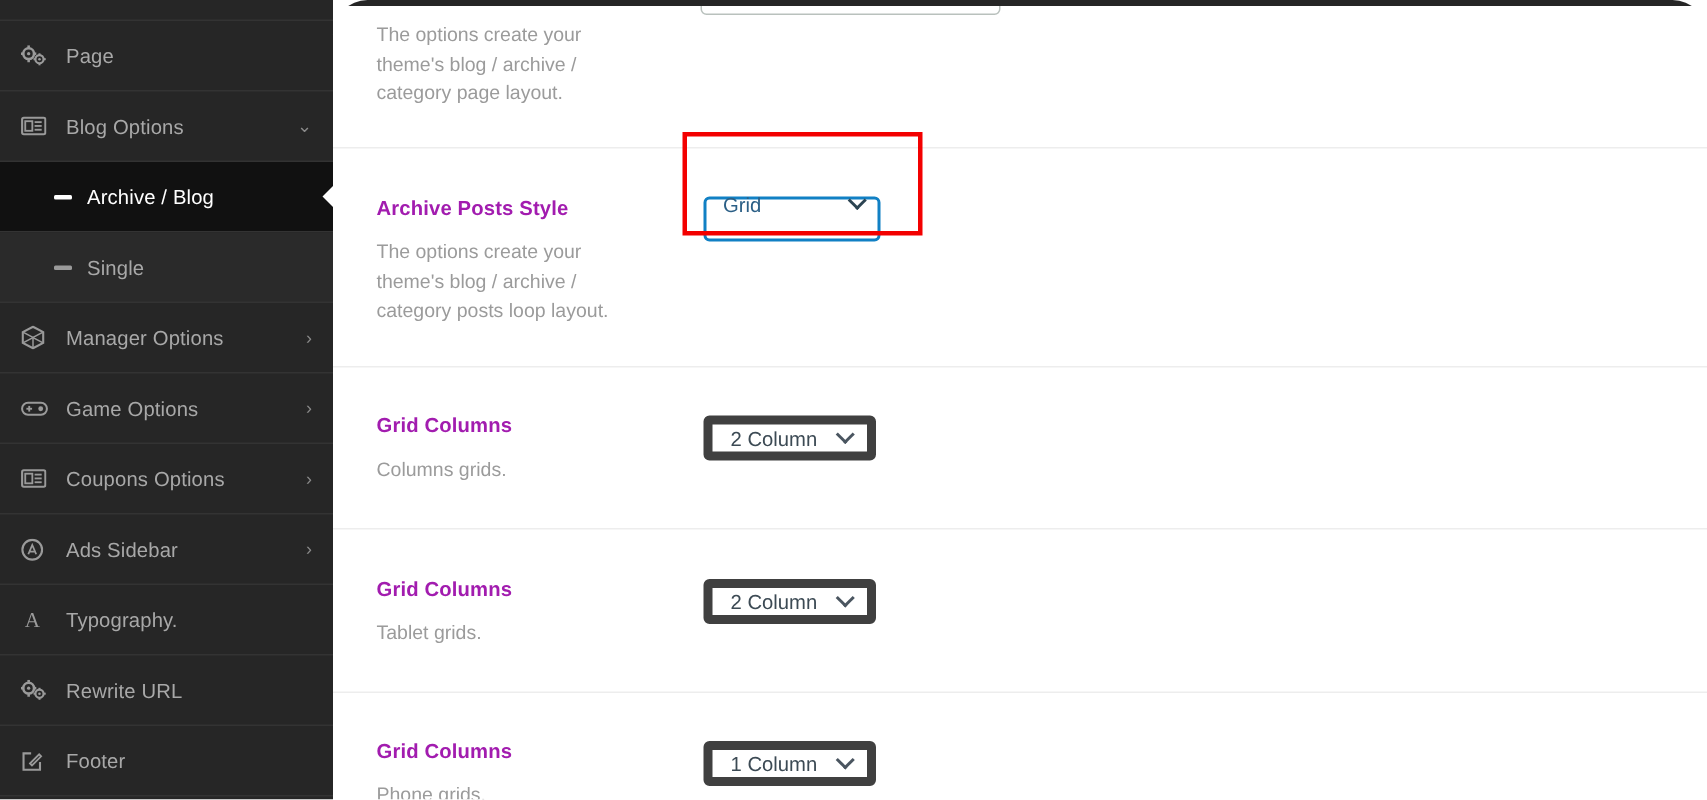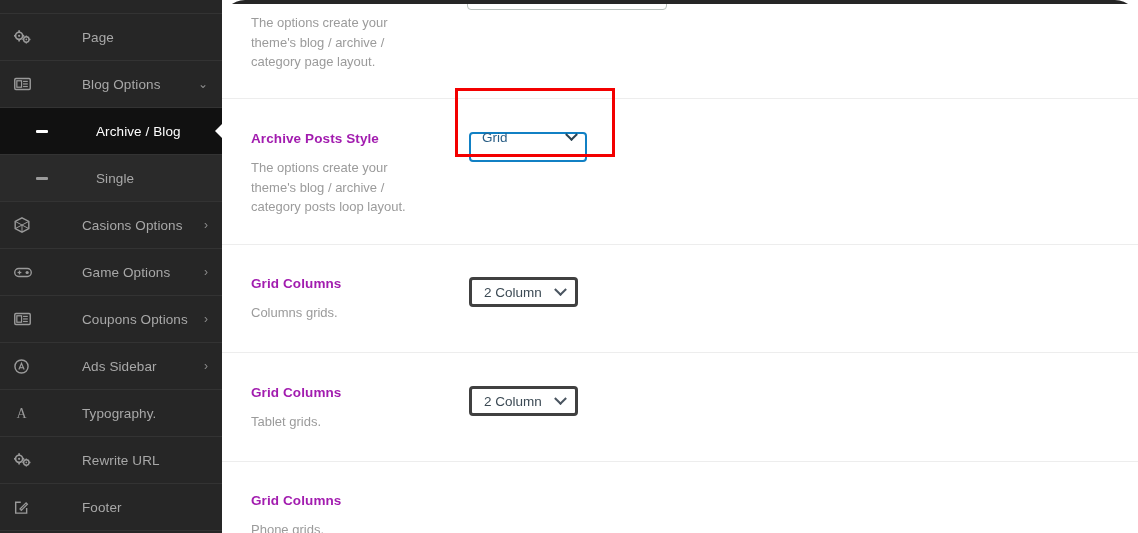--- a/index.html
+++ b/index.html
@@ -50,21 +50,20 @@
     display: flex;
     align-items: center;
     justify-content: flex-start;
     color: #9a9a9a;
     margin-right: 8px;
   }
   .nav-item .lbl {
     flex: 1 1 auto;
     white-space: nowrap;
     letter-spacing: .1px;
-    margin-left: 38px;
   }
   .nav-item .chev {
     color: #8a8a8a;
     font-size: 12px;
     flex: 0 0 auto;
     line-height: 1;
   }
   
   .nav-item.sub {
     padding-left: 36px;
@@ -136,21 +135,21 @@
     position: relative;
   }
 
   
   .sel {
     display: inline-flex;
     align-items: center;
     justify-content: space-between;
     height: 30px;
     padding: 0 10px 0 12px;
-    border: 3px solid #404040;
+    border: 6px solid #404040;
     border-radius: 4px;
     background: #ffffff;
     font-size: 13.5px;
     color: #3c4a54;
     cursor: pointer;
     min-width: 100px;
   }
   .sel .caret {
     margin-left: 14px;
     display: inline-block;
@@ -261,21 +260,21 @@
     </div>
 
     <div class="nav-item">
       <span class="ico">
         <svg width="16" height="16" viewBox="0 0 16 16">
           <polygon points="8,0.8 14.8,4.4 14.8,11.6 8,15.2 1.2,11.6 1.2,4.4" fill="none" stroke="#9a9a9a" stroke-width="1.4"></polygon>
           <path d="M1.6 4.6 L8 8 L14.4 4.6 M8 8 L8 15" fill="none" stroke="#9a9a9a" stroke-width="1"></path>
           <path d="M1.6 11.4 L8 8 L14.4 11.4" fill="none" stroke="#9a9a9a" stroke-width="1"></path>
         </svg>
       </span>
-      <span class="lbl">Casions Options</span>
+      <span class="lbl">Manager Options</span>
       <span class="chev">›</span>
     </div>
 
     <div class="nav-item">
       <span class="ico">
         <svg width="18" height="11" viewBox="0 0 20 12">
           <rect x="0.8" y="1.6" width="18.4" height="8.8" rx="4.4" fill="none" stroke="#9a9a9a" stroke-width="1.5"></rect>
           <rect x="4" y="5.3" width="4.2" height="1.4" fill="#9a9a9a"></rect>
           <rect x="5.4" y="3.9" width="1.4" height="4.2" fill="#9a9a9a"></rect>
           <circle cx="14.6" cy="6" r="1.8" fill="#9a9a9a"></circle>
@@ -409,18 +408,24 @@
           <span class="caret"></span>
         </div>
       </div>
     </section>
 
     <section class="section no-border" style="height:71px;">
       <div class="sec-left" style="padding-top:31px;">
         <div class="sec-title">Grid Columns</div>
         <div class="sec-desc">Phone grids.</div>
       </div>
+      <div class="sec-right" style="padding-top:32px;">
+        <div class="sel">
+          <span>1 Column</span>
+          <span class="caret"></span>
+        </div>
+      </div>
     </section>
 
     <div class="dark-strip"></div>
   </main>
 
 </div>
 
 </body></html>

